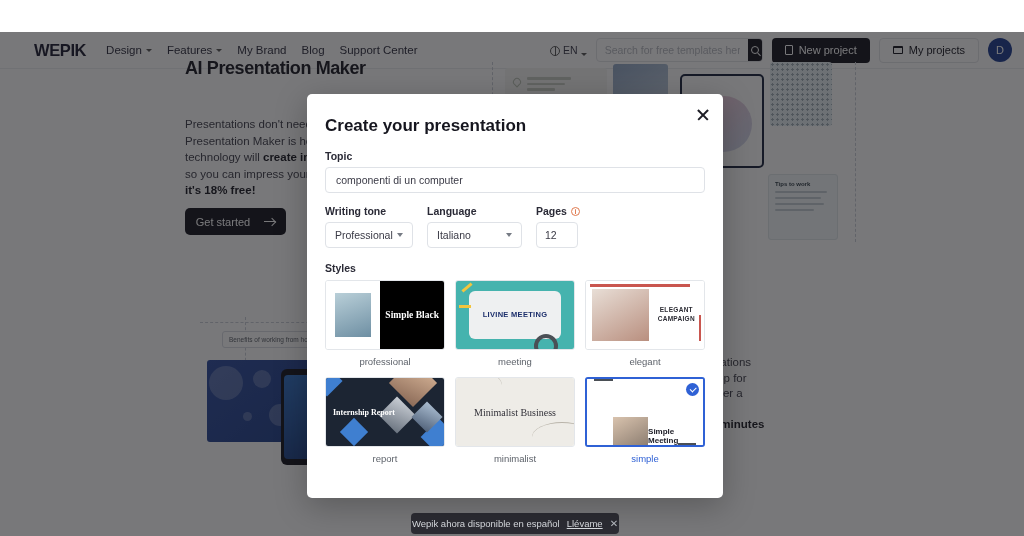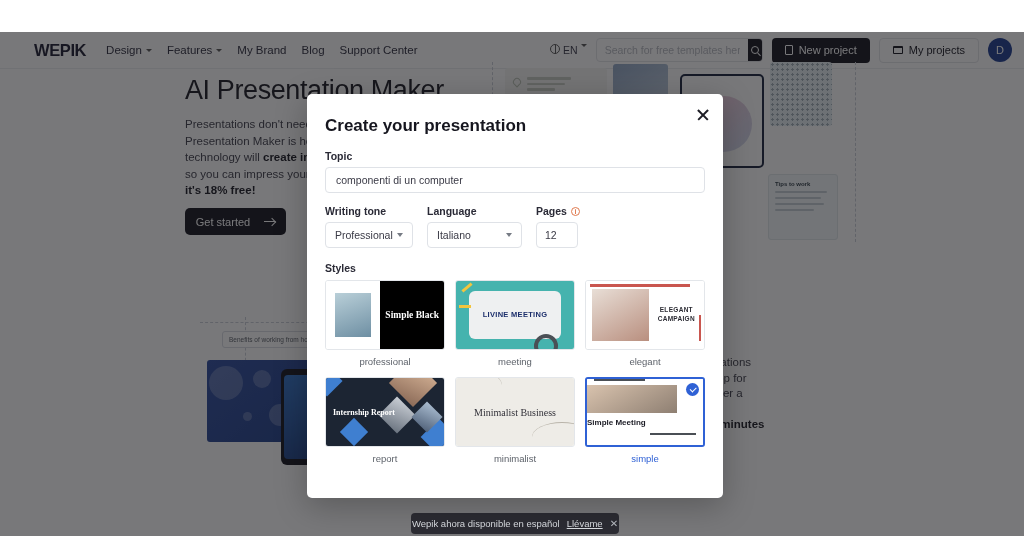--- a/index.html
+++ b/index.html
@@ -25,37 +25,37 @@
   .logo-mark .crown {
     width:17px; height:13px; background:#c4461f;
     clip-path: polygon(0% 22%, 16% 50%, 32% 10%, 50% 50%, 68% 10%, 84% 50%, 100% 22%, 100% 100%, 0% 100%);
   }
   .logo-mark .slot { position:absolute; left:7px; top:5px; width:3px; height:5px; background:#fff; }
   .logo-txt { font-size:16.5px; font-weight:bold; letter-spacing:-0.4px; color:#1a1a2e; }
   .nav { display:flex; align-items:center; gap:15px; }
   .nav-item { font-size:11.5px; color:#2b2b3c; display:flex; align-items:center; gap:4px; cursor:pointer; white-space:nowrap; }
   .chev { width:0;height:0;border-left:3px solid transparent;border-right:3px solid transparent;border-top:3.5px solid #555; display:inline-block; }
   .hdr-right { margin-left:auto; display:flex; align-items:center; gap:9px; }
-  .lang { display:flex; align-items:flex-start; gap:3px; font-size:10.5px; color:#3a3a4a; cursor:pointer; }
+  .lang { display:flex; align-items:flex-end; gap:3px; font-size:10.5px; color:#3a3a4a; cursor:pointer; }
   .globe { width:10px;height:10px;border:1.2px solid #555;border-radius:50%; position:relative; }
   .globe::after{content:"";position:absolute;left:3.6px;top:-0.2px;width:1.2px;height:9.6px;background:#555;}
   .search-wrap { width:167px; height:24px; border:1px solid #e2e4e8; border-radius:4px; display:flex; align-items:center; overflow:hidden; background:#fff;}
   .search-wrap input { flex:1; border:none; outline:none; font-size:10.5px; padding:0 8px; color:#333; font-family:inherit; background:transparent;}
   .search-wrap input::placeholder { color:#b6b9c0; }
   .search-btn { width:24px; height:24px; background:#12121c; display:flex;align-items:center;justify-content:center; cursor:pointer;}
   .mag { width:8px;height:8px;border:1.4px solid #fff;border-radius:50%; position:relative;}
   .mag::after{content:"";position:absolute;right:-3.5px;bottom:-2.5px;width:4px;height:1.4px;background:#fff;transform:rotate(45deg);}
   .btn-dark { height:25px; background:#12121c; color:#fff; border-radius:4px; font-size:11px; padding:0 13px; display:flex;align-items:center;gap:6px;cursor:pointer;white-space:nowrap;}
   .btn-light { height:25px; background:#fff; color:#12121c; border:1px solid #e2e4e8; border-radius:4px; font-size:11px; padding:0 13px; display:flex;align-items:center;gap:6px;cursor:pointer;white-space:nowrap;}
   .ico-doc { width:8px;height:10px;border:1.2px solid currentColor;border-radius:1px;}
   .ico-folder { width:10px;height:8px;border:1.2px solid currentColor;border-radius:1px; border-top-width:2.4px;}
   .avatar { width:24px;height:24px;border-radius:50%;background:#1b3a8f;color:#fff;font-size:11px;display:flex;align-items:center;justify-content:center;cursor:pointer;}
 
   
-  .hero-title { position:absolute; left:185px; top:43px; font-size:27px; font-weight:normal; color:#16161f; letter-spacing:-0.4px;}
+  .hero-title { position:absolute; left:185px; top:26px; font-size:18px; font-weight:bold; color:#16161f; letter-spacing:-0.4px;}
   .hero-body { position:absolute; left:185px; top:84px; width:260px; font-size:11.5px; line-height:16.6px; color:#3c3c48;}
   .hero-body b { font-weight:bold; color:#16161f;}
   .get-started { position:absolute; left:185px; top:176px; width:101px; height:27px; background:#12121c; color:#fff; border-radius:5px; font-size:11px; display:flex;align-items:center;justify-content:center;gap:14px;cursor:pointer;}
   .arrow { width:11px;height:1.4px;background:#fff;position:relative;}
   .arrow::after{content:"";position:absolute;right:0;top:-2.3px;width:5px;height:5px;border-top:1.4px solid #fff;border-right:1.4px solid #fff;transform:rotate(45deg);}
 
   .right-title { position:absolute; left:620px; top:286px; font-size:20px; font-weight:bold; color:#16161f; white-space:nowrap;}
   .right-body { position:absolute; left:620px; top:323px; width:280px; font-size:11.5px; line-height:15.5px; color:#3c3c48;}
   .right-body b { font-weight:bold; color:#16161f;}
 
@@ -140,21 +140,21 @@
   .c-eleg { flex:1; display:flex; position:relative; background:#fff;}
   .c-eleg .top{position:absolute;left:4px;top:3px;right:14px;height:2.5px;background:#c9564f;}
   .c-eleg .rt{position:absolute;right:3px;top:34px;width:2.5px;height:26px;background:#c9564f;}
   .c-eleg .ph{width:48%;margin:8px 0 8px 6px;background:linear-gradient(150deg,#e8ded6,#b98f7f);}
   .c-eleg .tx{flex:1;display:flex;align-items:center;justify-content:center;font-size:6.5px;font-weight:bold;color:#2b2b33;text-align:center;line-height:1.35;letter-spacing:.3px;}
   .c-rep { flex:1; background:#1c2533; position:relative; overflow:hidden; display:flex;align-items:center;}
   .c-rep .tx{font-family:"Liberation Serif",serif;color:#fff;font-size:8px;font-weight:bold;margin-left:7px;z-index:2;}
   .c-rep .d{position:absolute;transform:rotate(45deg);}
   .c-min { flex:1; background:#eeece7; display:flex;align-items:center;justify-content:center; font-family:"Liberation Serif",serif; font-size:10px; color:#33323a; position:relative;}
   .c-min .sw{position:absolute;width:60px;height:30px;border-top:1px solid #b9b4aa;border-radius:50%;}
-  .c-simp { flex:1; background:#fff; display:flex;flex-direction:column;align-items:flex-start; position:relative;}
+  .c-simp { flex:1; background:#fff; display:flex;flex-direction:row;align-items:flex-end; position:relative;}
   .c-simp .tl{width:44%;height:2px;background:#4a4f55;align-self:flex-start;margin-left:7px;}
   .c-simp .ph{width:78%;height:28px;margin-top:4px;background:linear-gradient(150deg,#d9c3ae,#8e7f72);}
   .c-simp .tx{font-size:8px;font-weight:bold;color:#1b1b24;margin-top:5px;}
   .c-simp .bl{width:40%;height:2px;background:#4a4f55;align-self:flex-end;margin:6px 7px 0 0;}
 
   .gen-btn { margin-top:14px; width:380px; height:32px; background:#2f61d5; color:#fff; border-radius:4px; display:flex;align-items:center;justify-content:center;gap:9px; font-size:12px; cursor:pointer;}
   .wand { width:12px;height:12px; position:relative;}
   .wand::before{content:"";position:absolute;left:1px;bottom:1px;width:11px;height:2px;background:#fff;transform:rotate(-45deg);border-radius:1px;}
   .wand::after{content:"";position:absolute;right:0;top:0;width:3px;height:3px;background:#fff;border-radius:50%;}
 </style>

